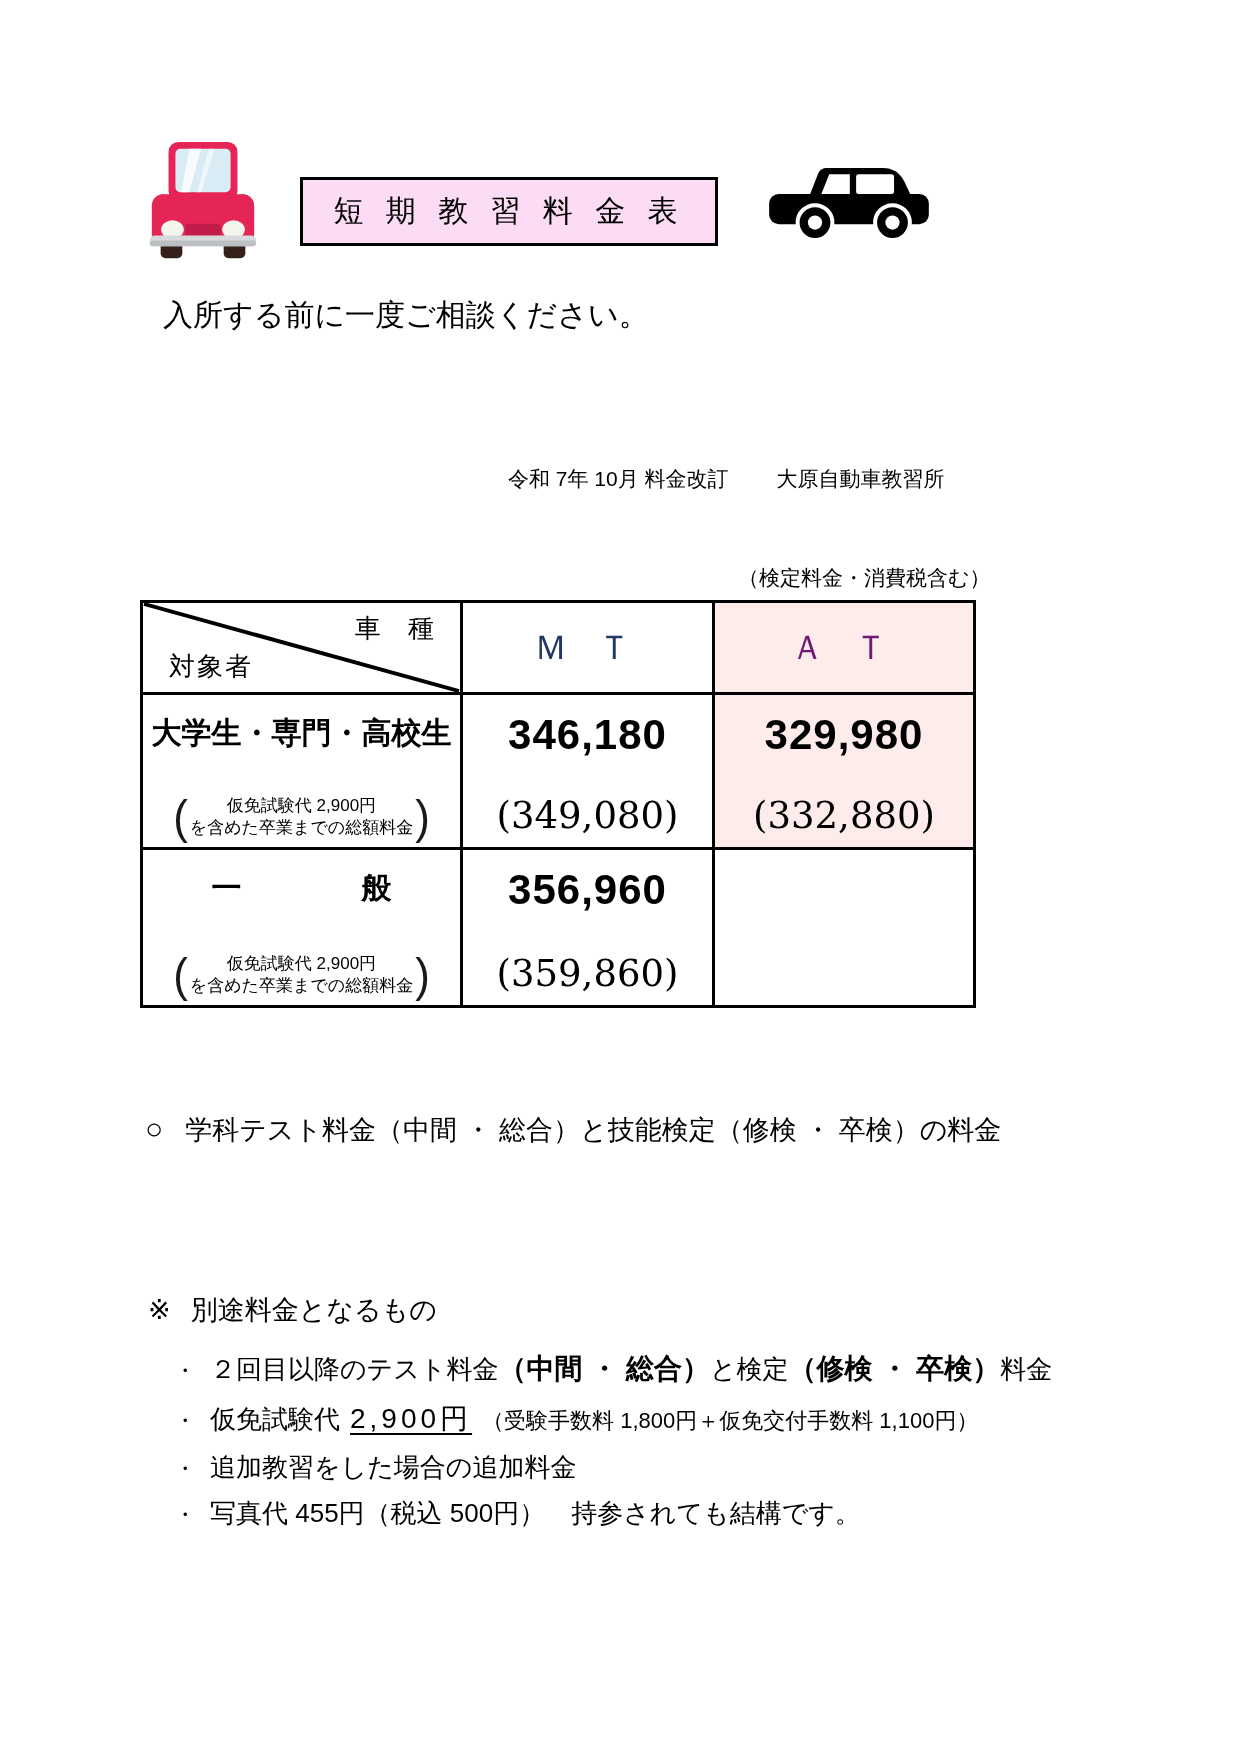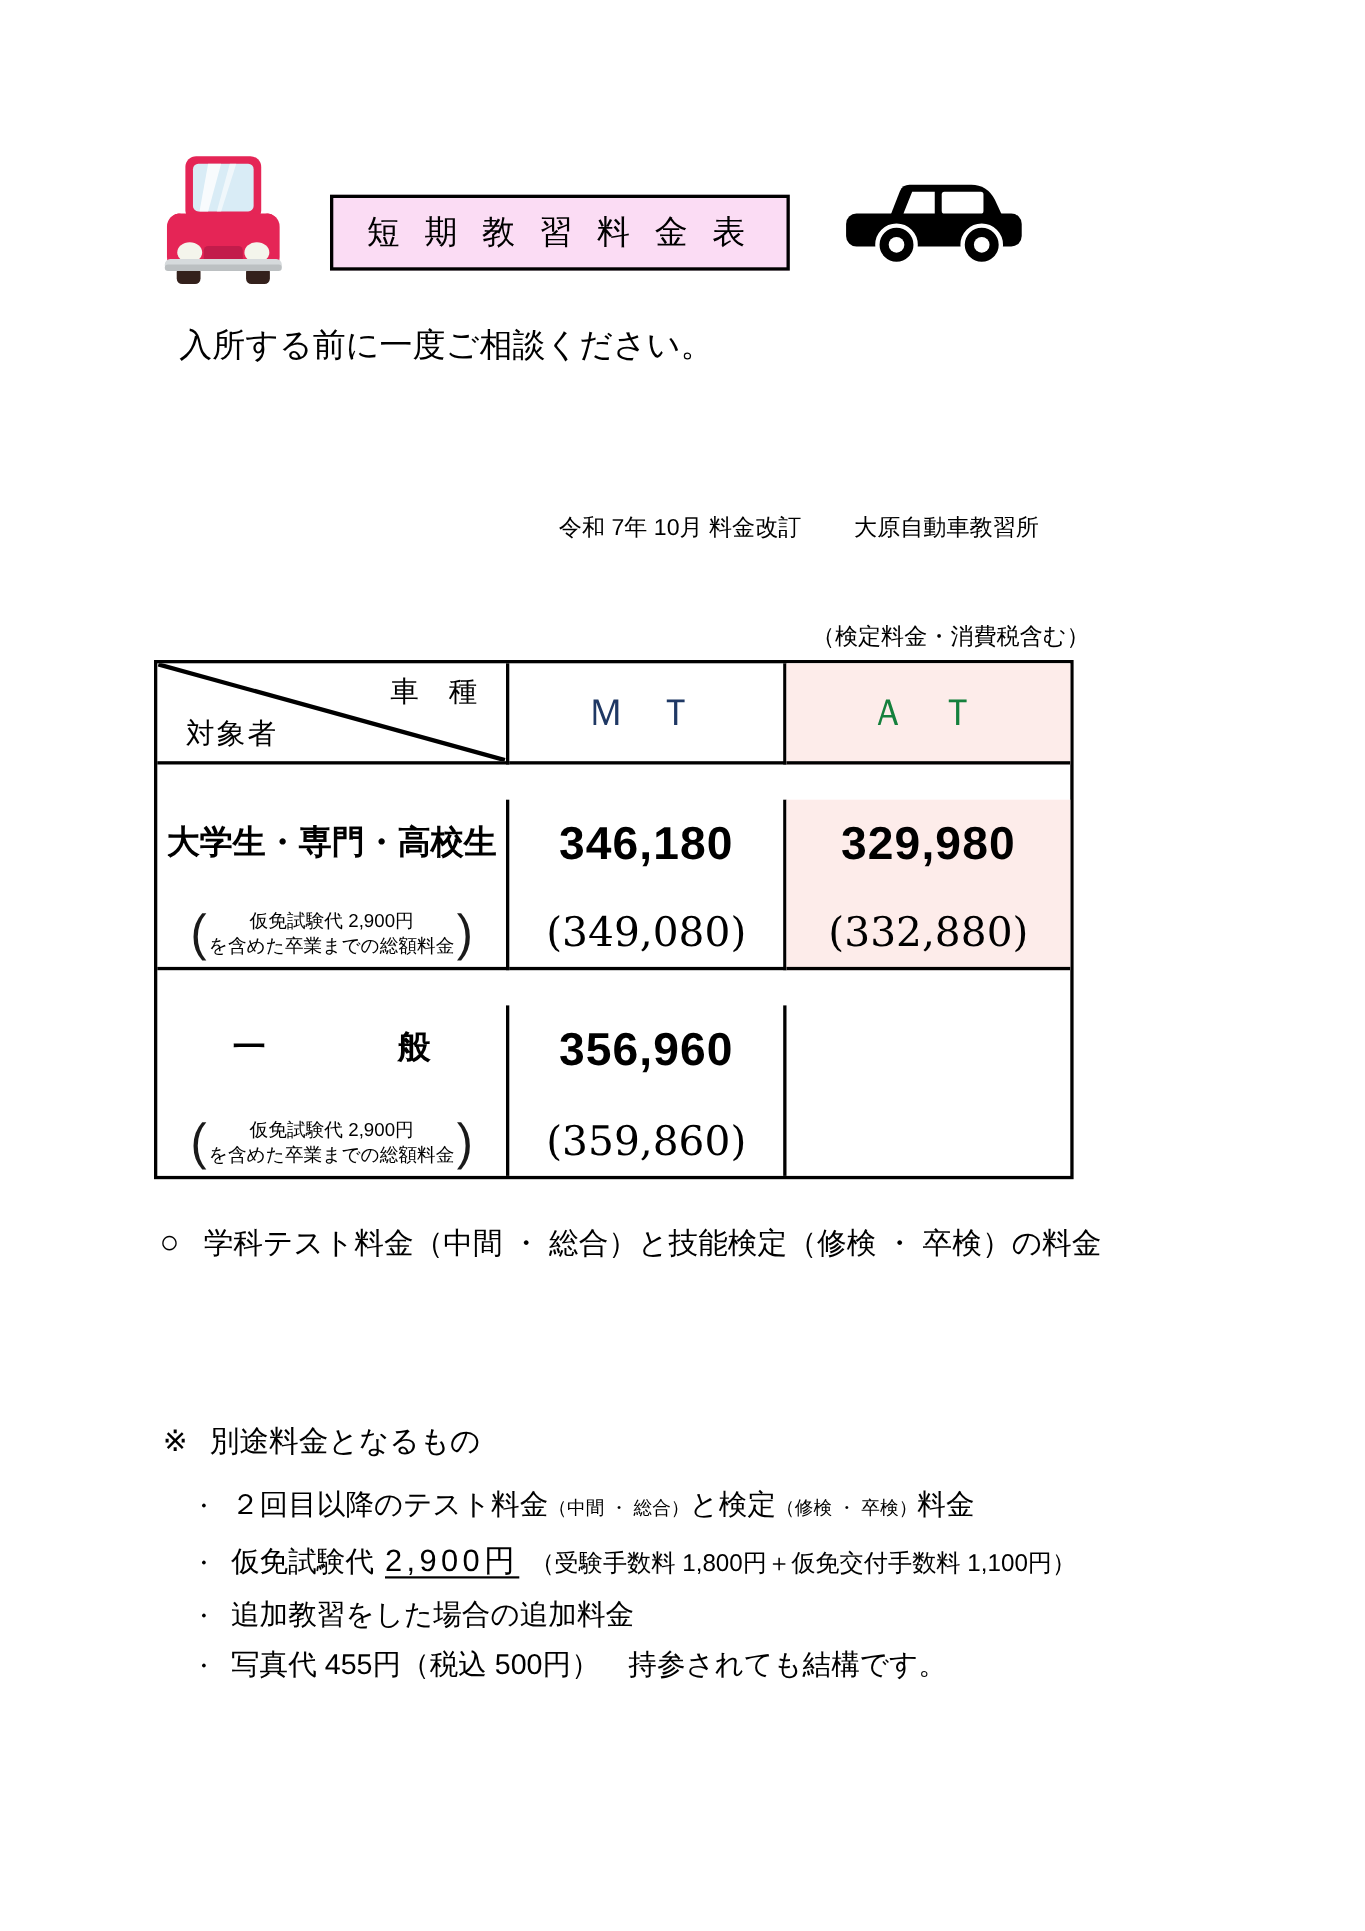--- a/index.html
+++ b/index.html
@@ -24,53 +24,53 @@
   .revision { position:absolute; left:508px; top:465px; font-size:21px; white-space:nowrap; }
   .revision .school { margin-left:42px; }
 
   
   .tax-note { position:absolute; left:738px; top:564px; font-size:21px; white-space:nowrap; }
 
   
   .fee-table { position:absolute; left:140px; top:600px; width:836px; border:3px solid #000; background:#fff; }
   .thead, .trow { display:grid; grid-template-columns:320px 252px 258px; }
   .thead { height:92px; }
-  .trow { height:155px;margin-top:32px; }
+  .trow { height:155px; }
   .cell { position:relative; }
   .cell.b-right { border-right:3px solid #000; }
   .thead .cell { border-bottom:3px solid #000; }
   .trow.first .cell { border-bottom:3px solid #000; }
   .at-bg { background:#fdecea; }
 
   .corner .diag { position:absolute; left:0; top:0; width:100%; height:100%; }
   .corner-top { position:absolute; top:8px; right:16px; font-size:26px; letter-spacing:10px; }
   .corner-bottom { position:absolute; bottom:8px; left:26px; font-size:26px; letter-spacing:2px; }
 
   .col-head { display:flex; align-items:center; justify-content:center; font-size:34px; letter-spacing:10px; }
   .col-mt { color:#1f3864; }
-  .col-at { color:#15803d; }
+  .col-at { color:#701a75; }
 
   .label-cell { display:flex; flex-direction:column; align-items:center; justify-content:space-between; padding:18px 4px 8px; }
   .row-label { font-size:30px; font-weight:bold; letter-spacing:0px; white-space:nowrap; }
   .sublabel { display:flex; align-items:center; justify-content:center; }
   .bracket { font-size:44px; font-weight:100; transform:scaleY(1.05); line-height:1; color:#1a1a1a; padding:0 2px; }
   .sub-lines { display:flex; flex-direction:column; align-items:center; font-size:17px; line-height:22px; white-space:nowrap; }
 
   .price-cell { display:flex; flex-direction:column; align-items:center; justify-content:space-between; padding:16px 0 10px; }
   .price { font-size:42px; font-weight:bold; letter-spacing:1px; }
   .total { font-family:"DejaVu Serif","Liberation Serif",serif; font-size:37px; }
 
   
   .note-line { position:absolute; white-space:nowrap; display:flex; align-items:baseline; }
   .marker-circle { font-size:30px; margin-right:22px; }
   .marker-kome { font-size:27px; margin-right:20px; }
   .note-text { font-size:27px; }
   .note-text-sub { font-size:26px; }
   .sbullet { font-size:22px; margin-right:14px; }
-  .paren-small { font-size:17px; }
+  .paren-small { font-size:28px;font-weight:bold; }
   .underline-price { text-decoration:underline; text-underline-offset:5px; letter-spacing:4px; font-size:28px; margin:0 10px; }
   .detail-small { font-size:22px; }
 </style>
 </head>
 <body>
 
 <div class="page">
 
   <svg class="pink-car" viewBox="0 0 120 132" aria-hidden="true">
     <circle cx="19" cy="66" r="9" fill="#e52556"></circle>

